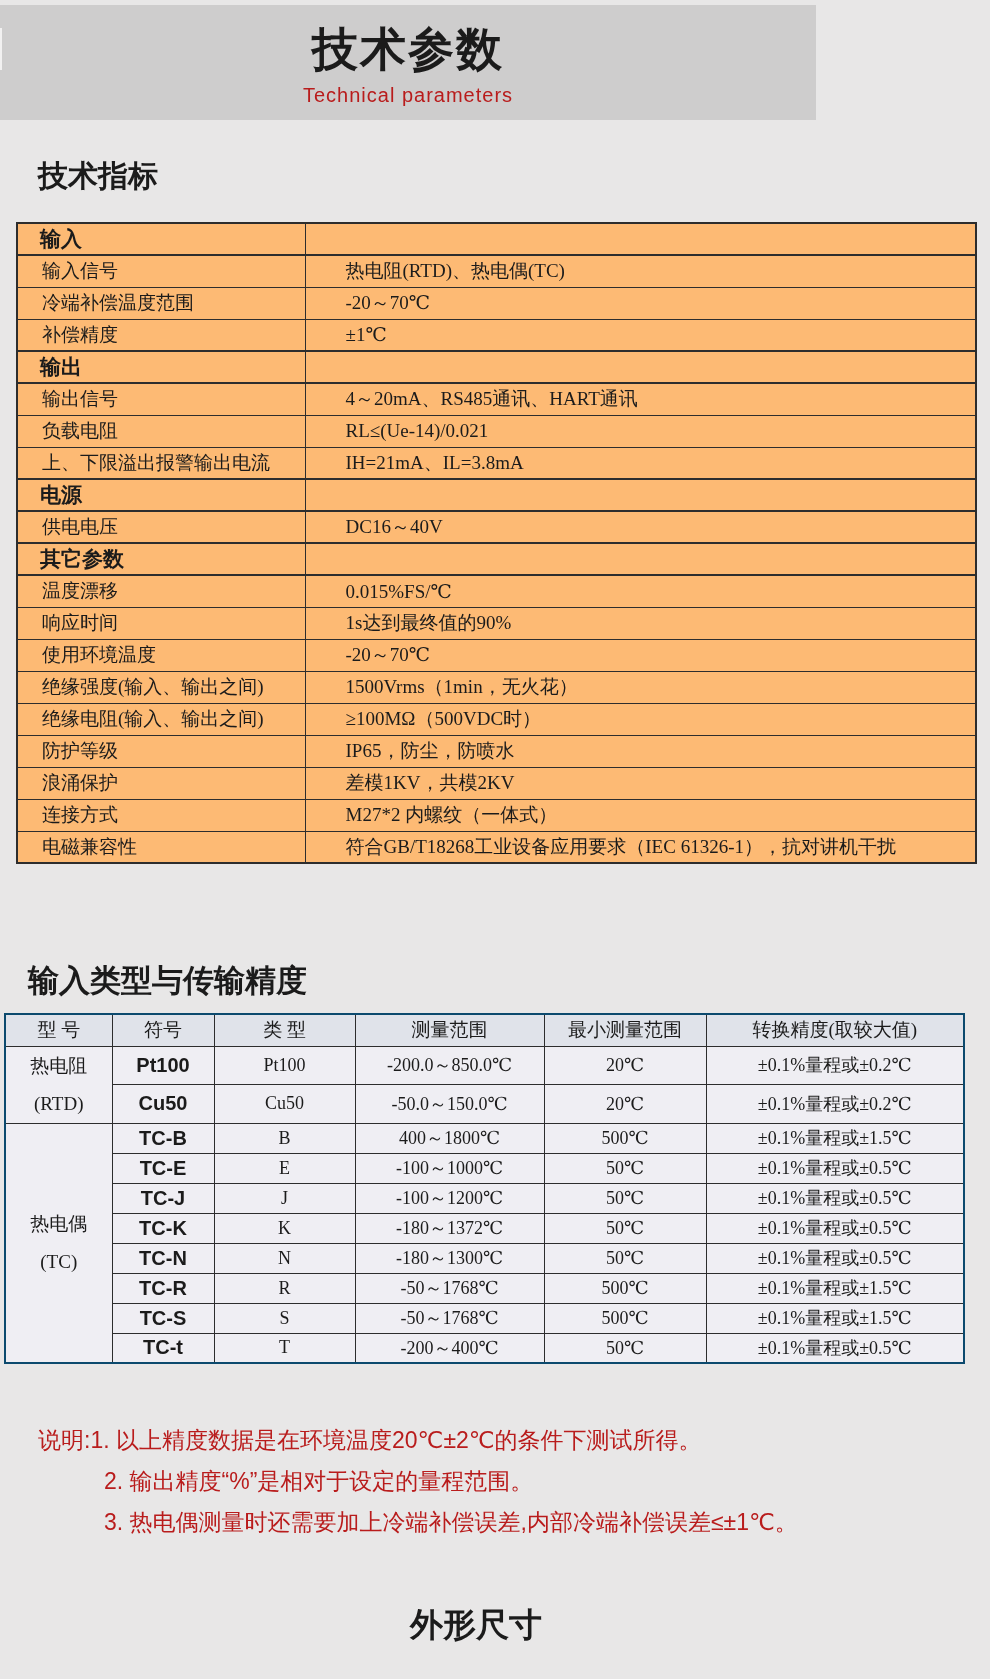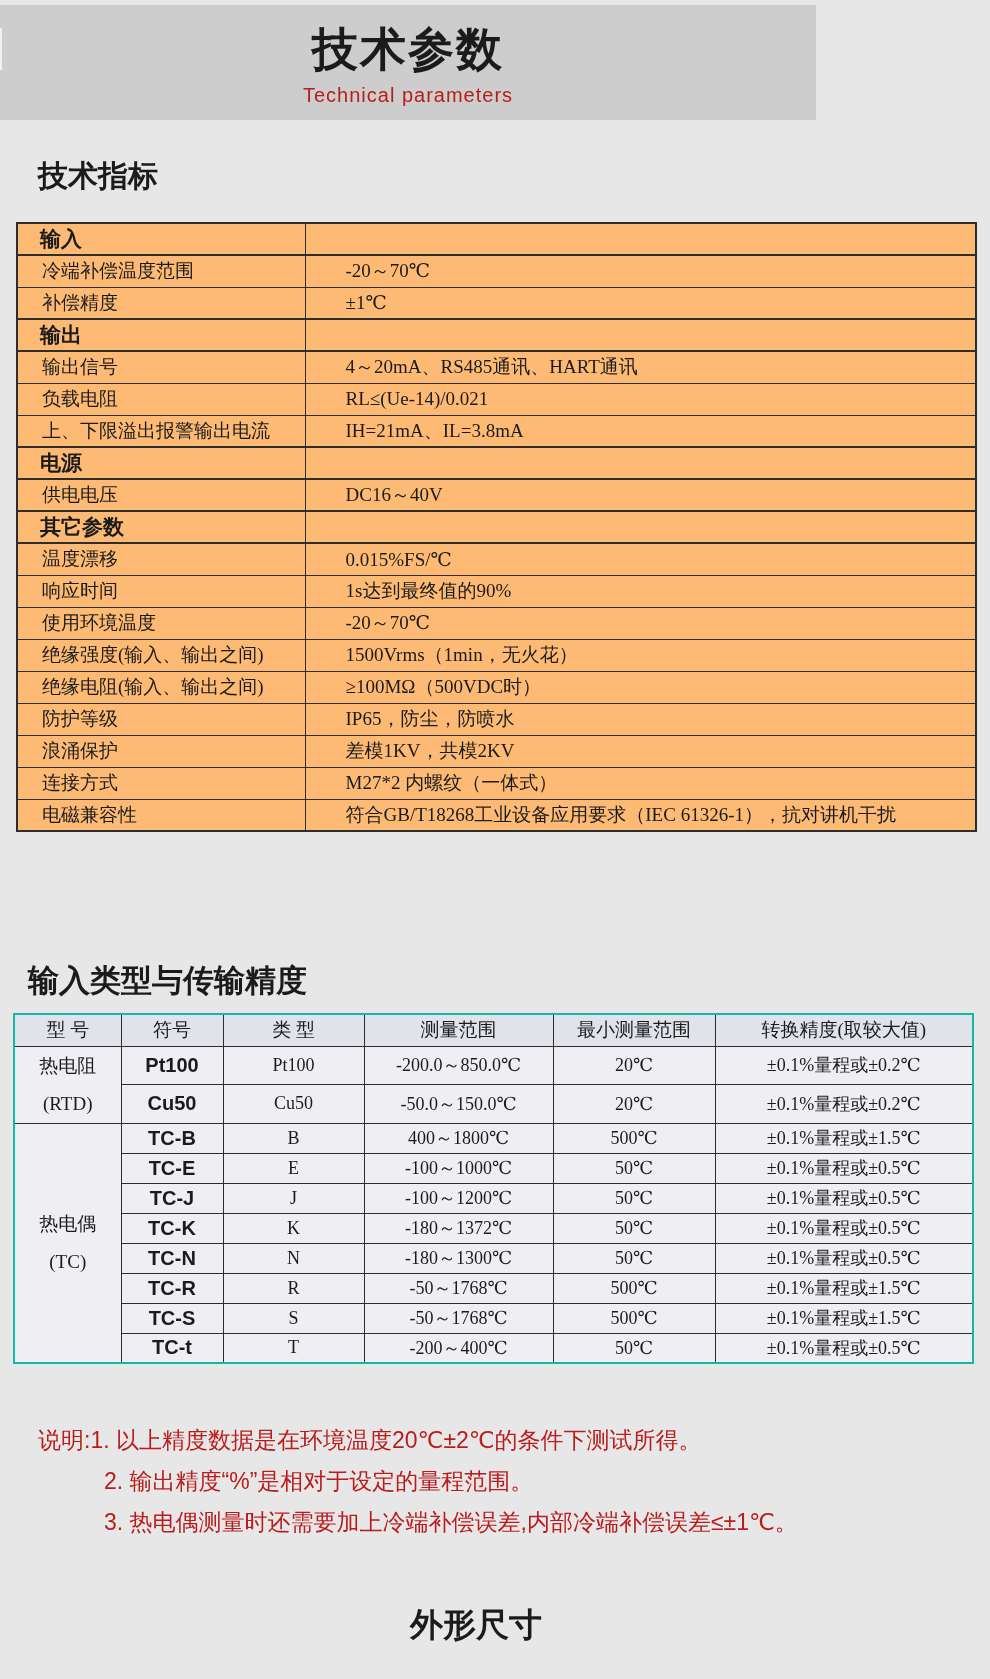--- a/index.html
+++ b/index.html
@@ -31,21 +31,21 @@
   #spec td { height:32px; font-family:"Liberation Serif","DejaVu Serif",serif; font-size:19px; }
   #spec td.lbl { padding-left:24px; }
   #spec td.val { padding-left:40px; }
   #spec tr.sec td { border-top:2px solid #2d2d2d; border-bottom:2px solid #2d2d2d; }
   #spec tr.sec td.lbl {
     font-family:"Liberation Sans","DejaVu Sans",sans-serif;
     font-weight:700; font-size:21px; padding-left:22px;
   }
 
   
-  #acc { top:1013px; left:13px; width:959px; border:2px solid #14b8a6; background:#efeef3; text-align:center; }
+  #acc { top:1013px; left:4px; width:959px; border:2px solid #0c4a6e; background:#efeef3; text-align:center; }
   #acc th {
     height:32px; background:#e0e3ea; font-weight:400;
     font-family:"Liberation Serif","DejaVu Serif",serif; font-size:19px;
   }
   #acc td { height:30px; font-family:"Liberation Serif","DejaVu Serif",serif; font-size:18px;margin-top:13px; }
   #acc td.sym { font-family:"Liberation Sans","DejaVu Sans",sans-serif; font-weight:700; font-size:20px; }
   #acc td.grp { font-size:19px; }
   #acc td.grp div { line-height:38px; }
   #acc col.c0{width:107px} #acc col.c1{width:102px} #acc col.c2{width:141px}
   #acc col.c3{width:189px} #acc col.c4{width:162px} #acc col.c5{width:258px}
@@ -70,20 +70,24 @@
 
 <table id="spec" data-interactable="false">
   <colgroup>
       <col class="s0">
       <col class="s1">
     </colgroup>
   <tbody data-interactable="false">
       <tr class="sec" data-interactable="false">
         <td class="lbl" data-interactable="false">输入</td>
         <td class="val" data-interactable="false"></td>
+      </tr>
+      <tr class="" data-interactable="false">
+        <td class="lbl" data-interactable="false">输入信号</td>
+        <td class="val" data-interactable="false">热电阻(RTD)、热电偶(TC)</td>
       </tr>
       <tr class="" data-interactable="false">
         <td class="lbl" data-interactable="false">冷端补偿温度范围</td>
         <td class="val" data-interactable="false">-20～70℃</td>
       </tr>
       <tr class="" data-interactable="false">
         <td class="lbl" data-interactable="false">补偿精度</td>
         <td class="val" data-interactable="false">±1℃</td>
       </tr>
       <tr class="sec" data-interactable="false">

